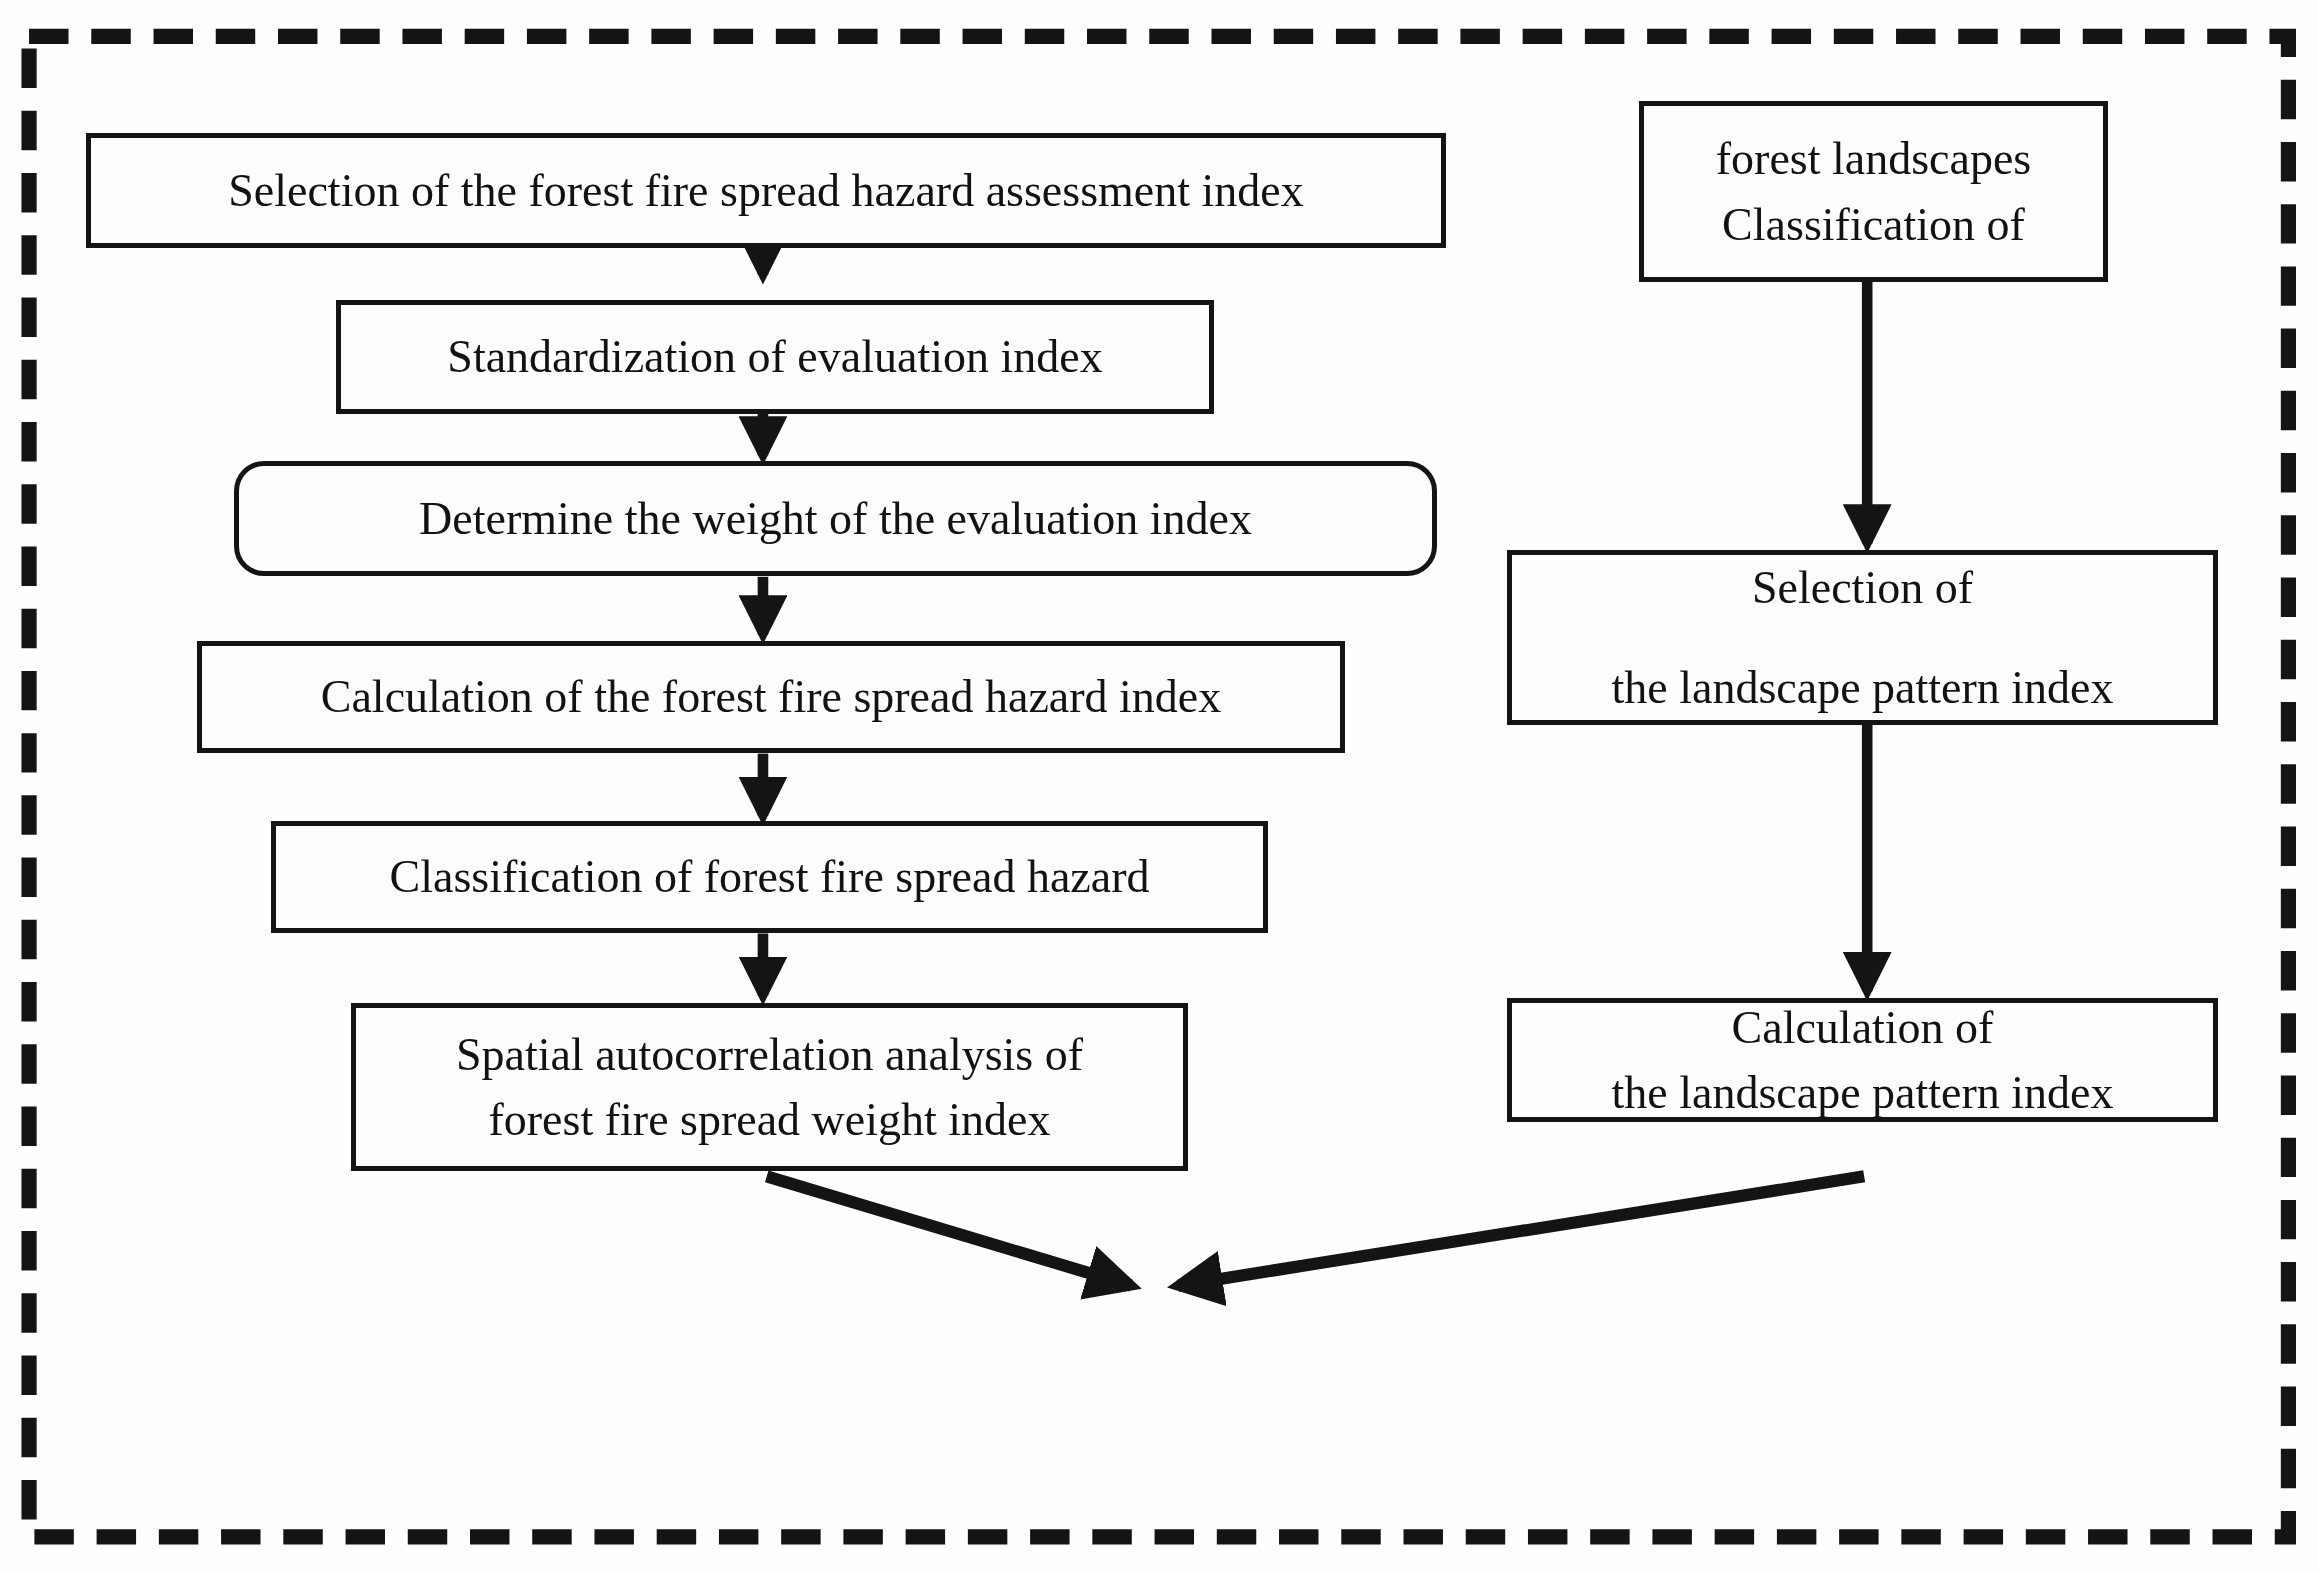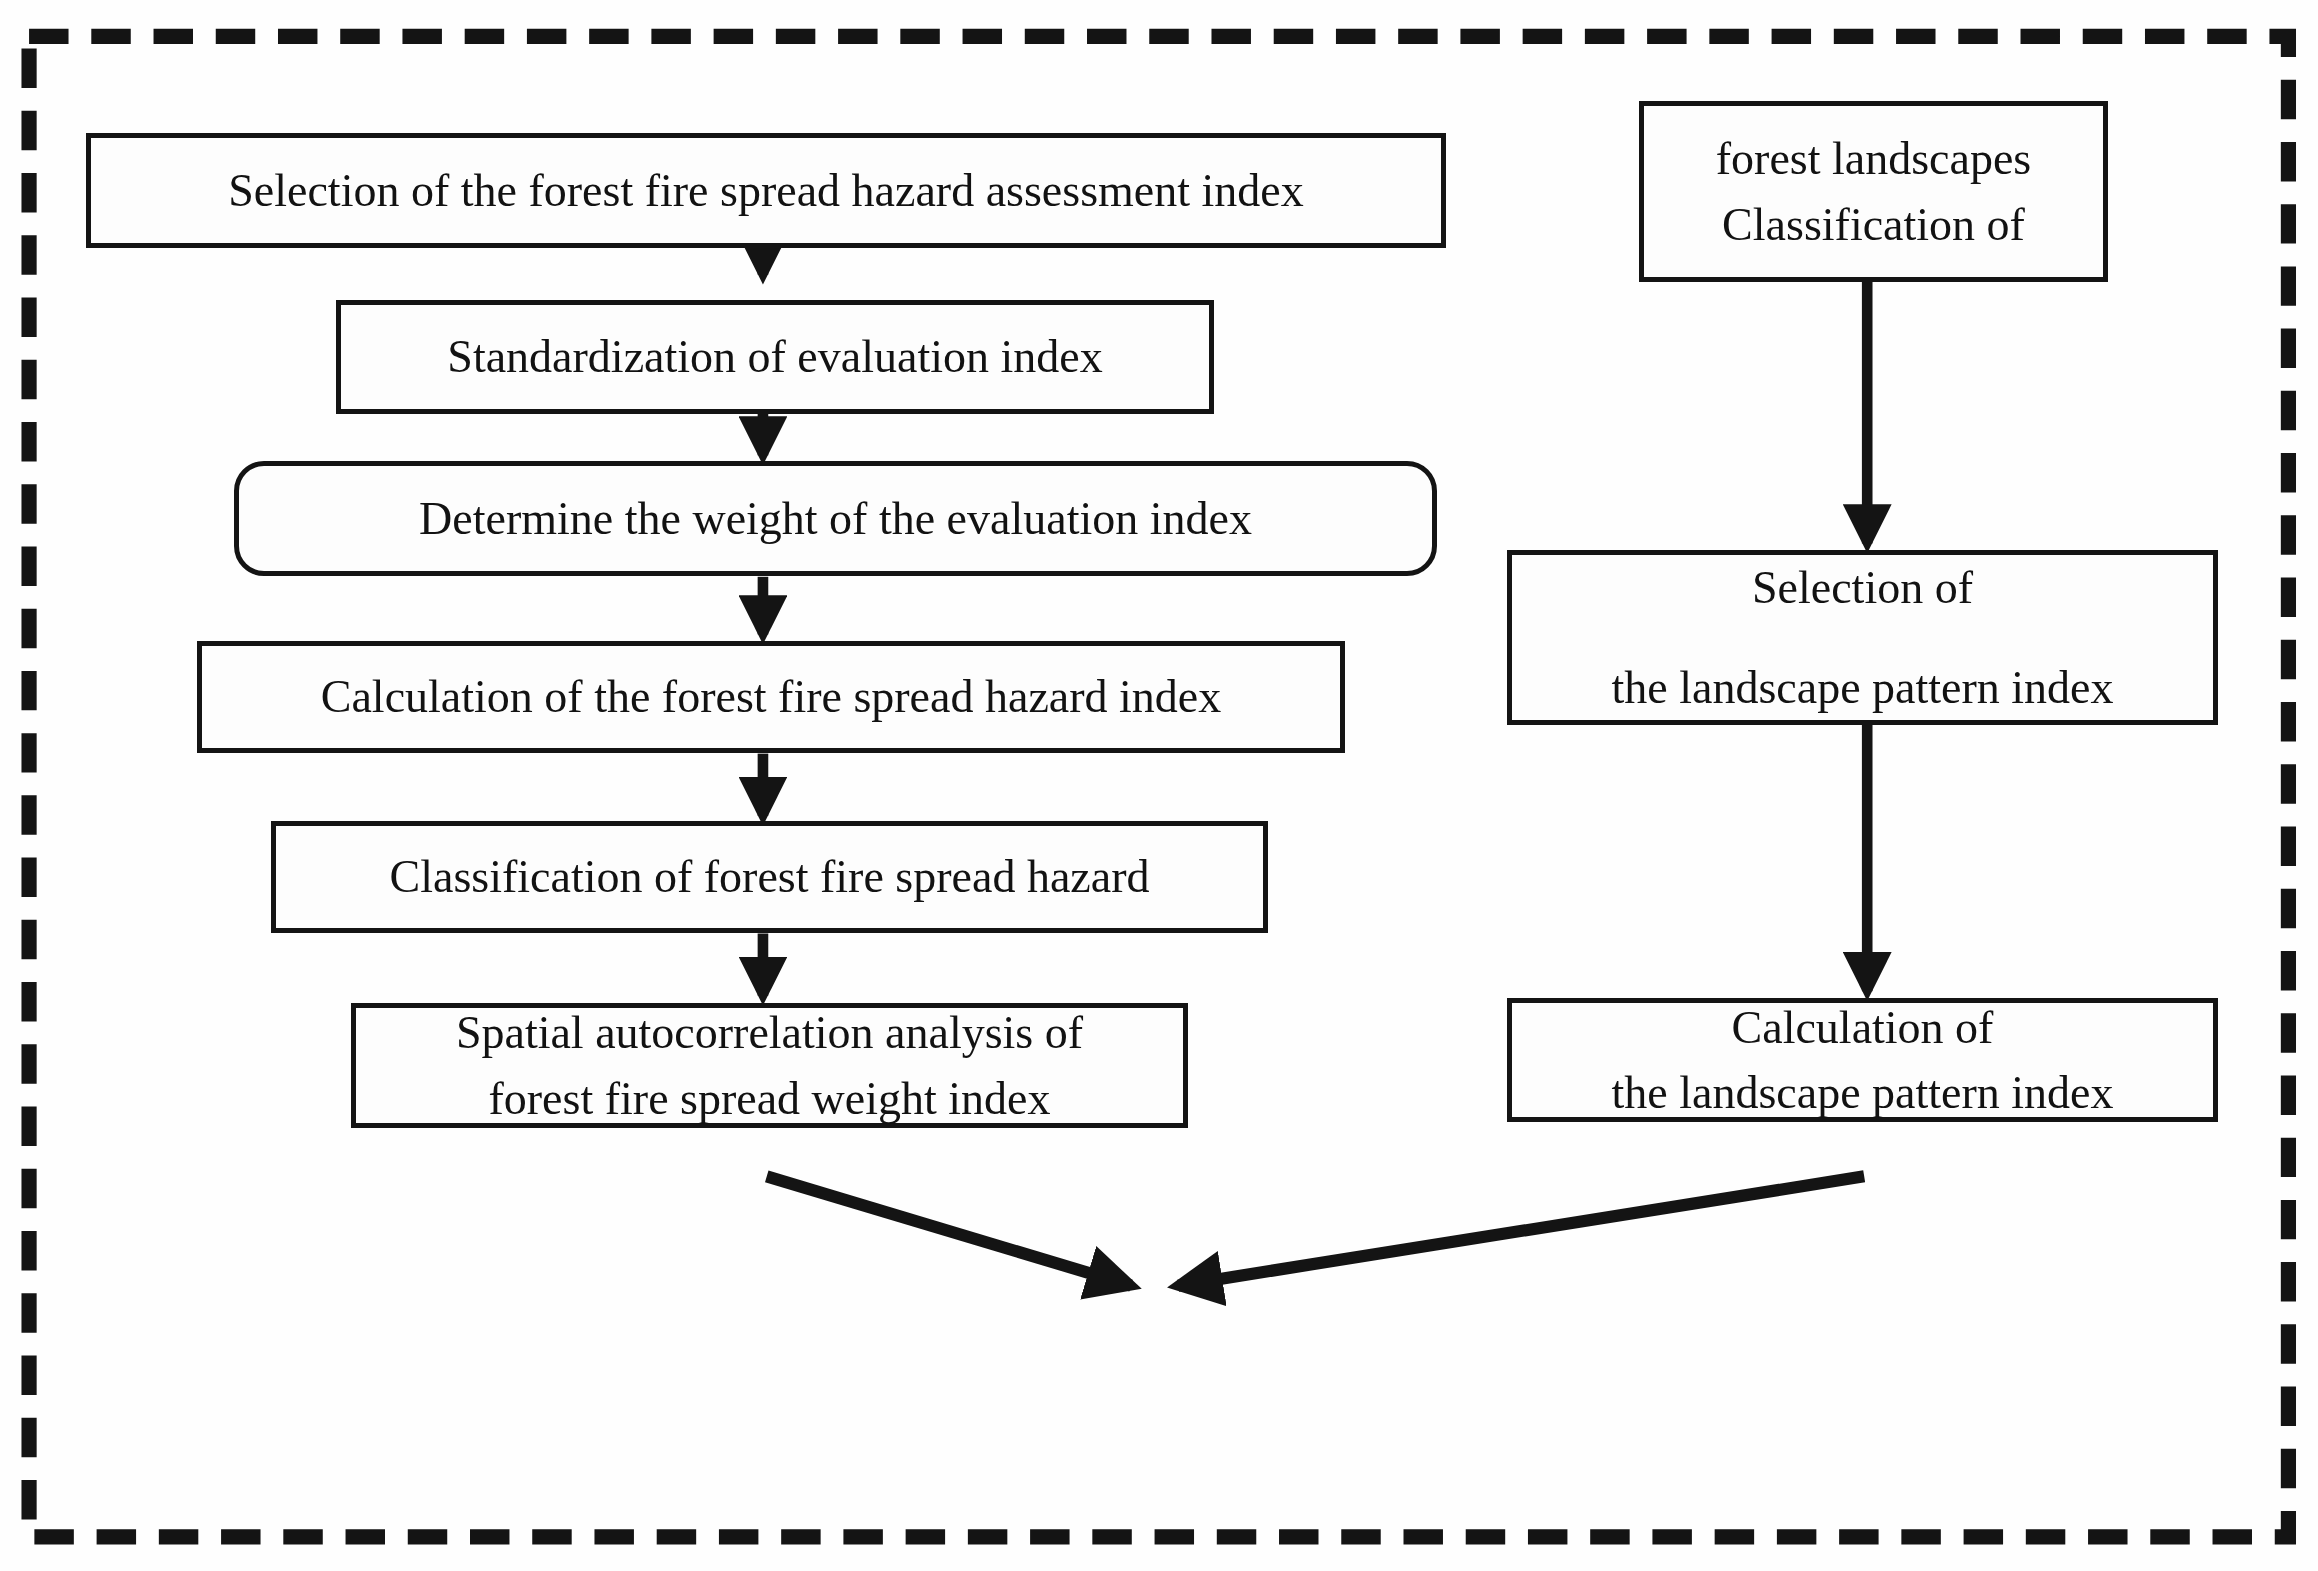--- a/index.html
+++ b/index.html
@@ -67,21 +67,21 @@
   </div>
 
   <div class="box" style="left:197px;top:641px;width:1148px;height:112px;">
     <div class="ln">Calculation of the forest fire spread hazard index</div>
   </div>
 
   <div class="box" style="left:271px;top:821px;width:997px;height:112px;">
     <div class="ln">Classification of forest fire spread hazard</div>
   </div>
 
-  <div class="box" style="left:351px;top:1003px;width:837px;height:125px;">
+  <div class="box" style="left:351px;top:1003px;width:837px;height:168px;">
     <div class="ln">Spatial autocorrelation analysis of</div>
     <div class="ln">forest fire spread weight index</div>
   </div>
 
   <div class="box" style="left:1639px;top:101px;width:469px;height:181px;">
     <div class="ln">forest landscapes</div>
     <div class="ln">Classification of</div>
   </div>
 
   <div class="box" style="left:1507px;top:550px;width:711px;height:175px;justify-content:space-between;">

